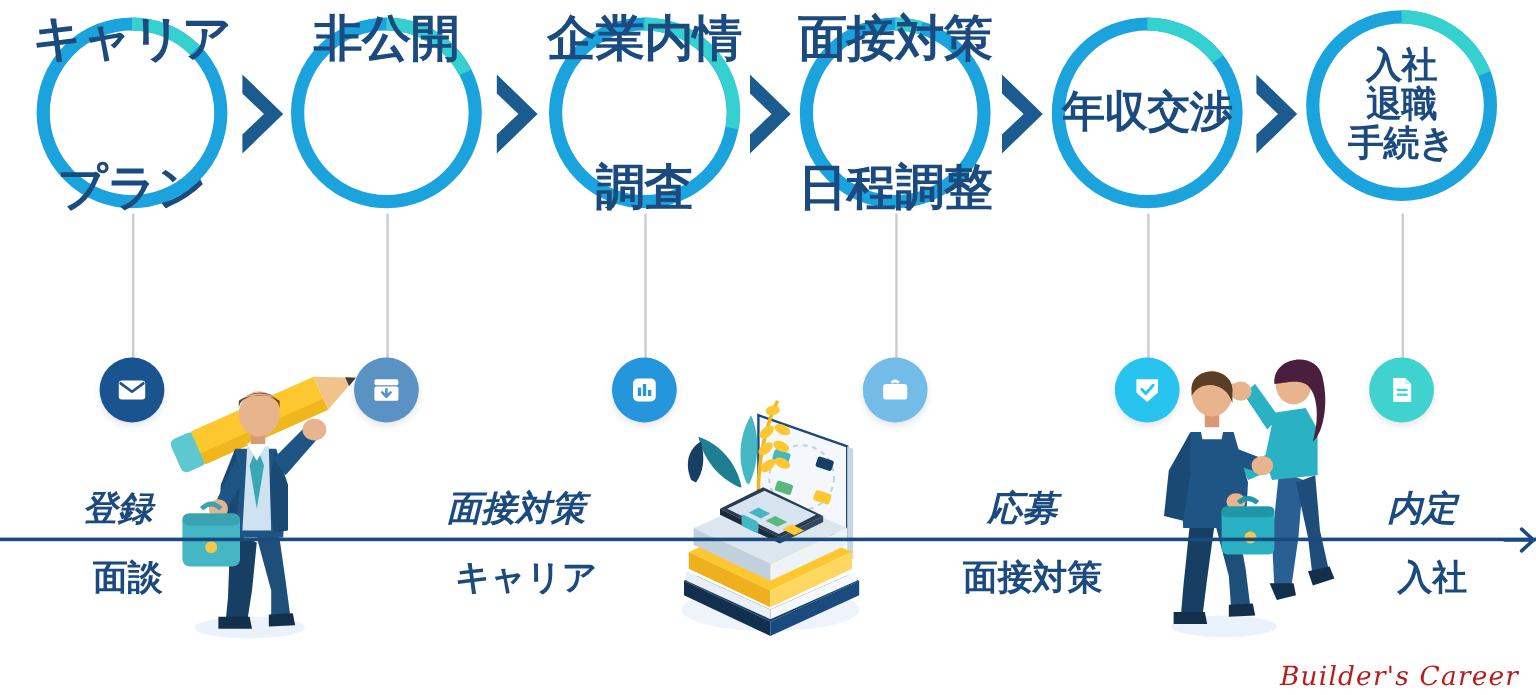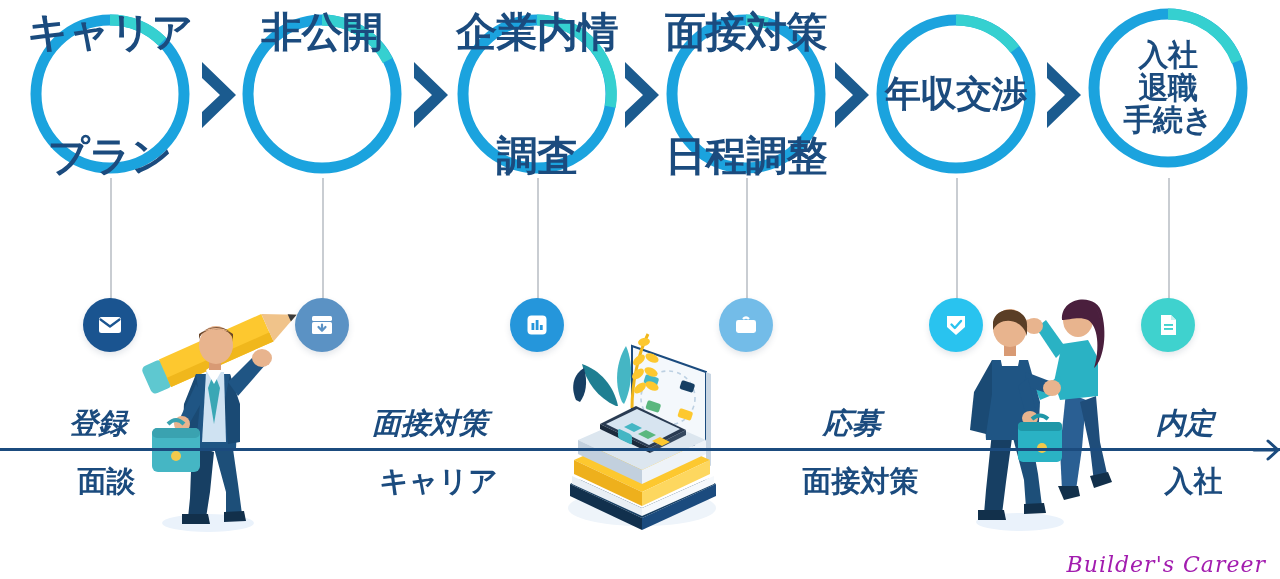--- a/index.html
+++ b/index.html
@@ -88,21 +88,21 @@
   .illus { position: absolute; }
   .illus svg { display: block; }
 
   
   .watermark {
     position: absolute;
     right: 14px; bottom: 2px;
     font-family: "DejaVu Serif", serif;
     font-style: italic;
     font-size: 22px;
-    color: #a21caf;
+    color: #b91c1c;
     letter-spacing: 1px;
     white-space: nowrap;
   }
 </style>
 </head>
 <body>
 
 <div id="stage">
 
   <div class="stem" style="left:110px; top:178px; height:124px;"></div>

